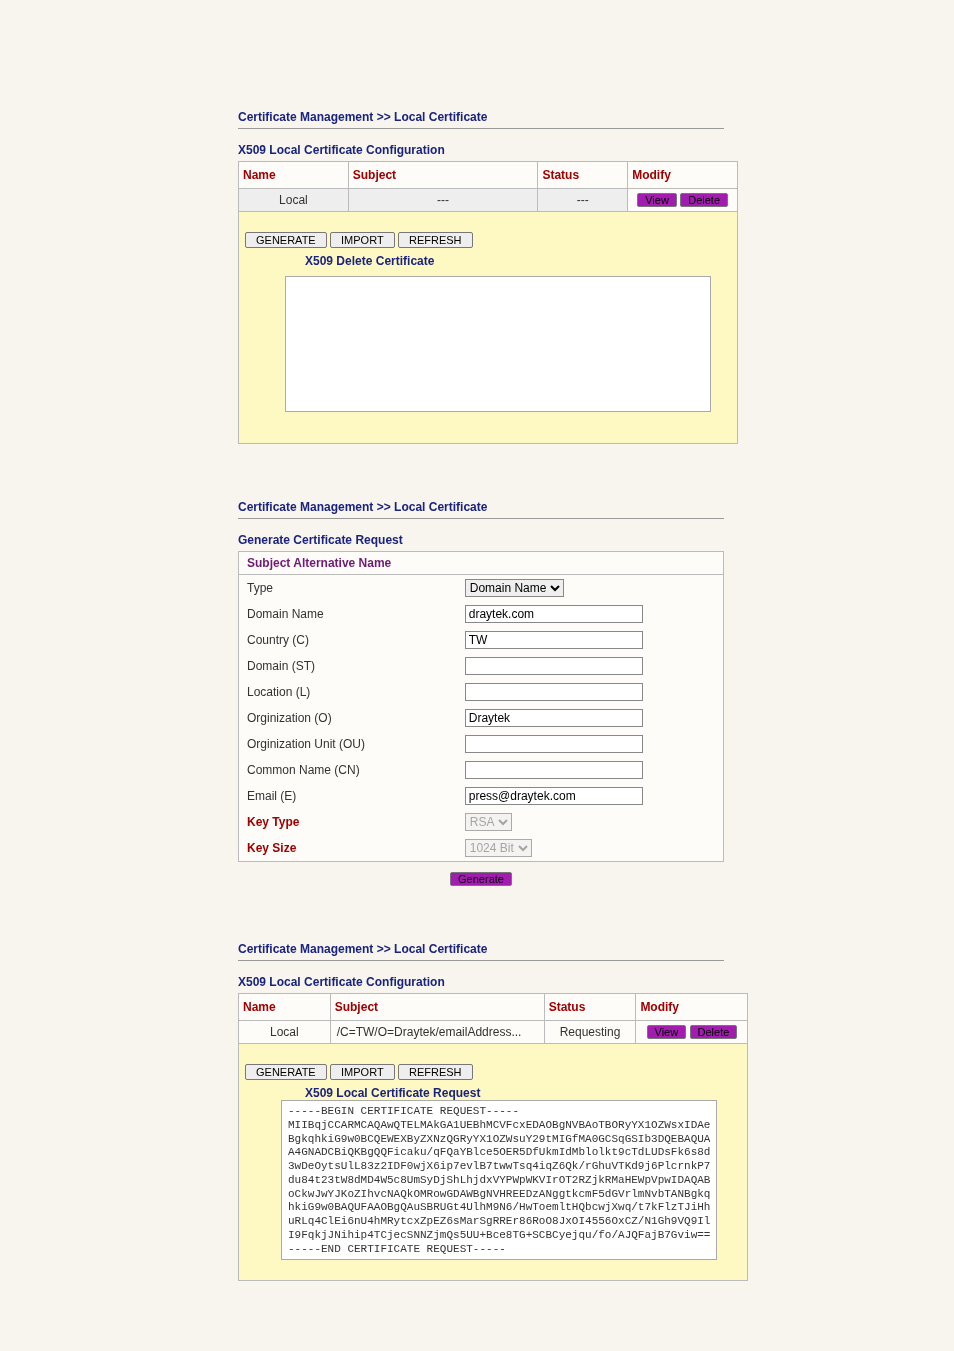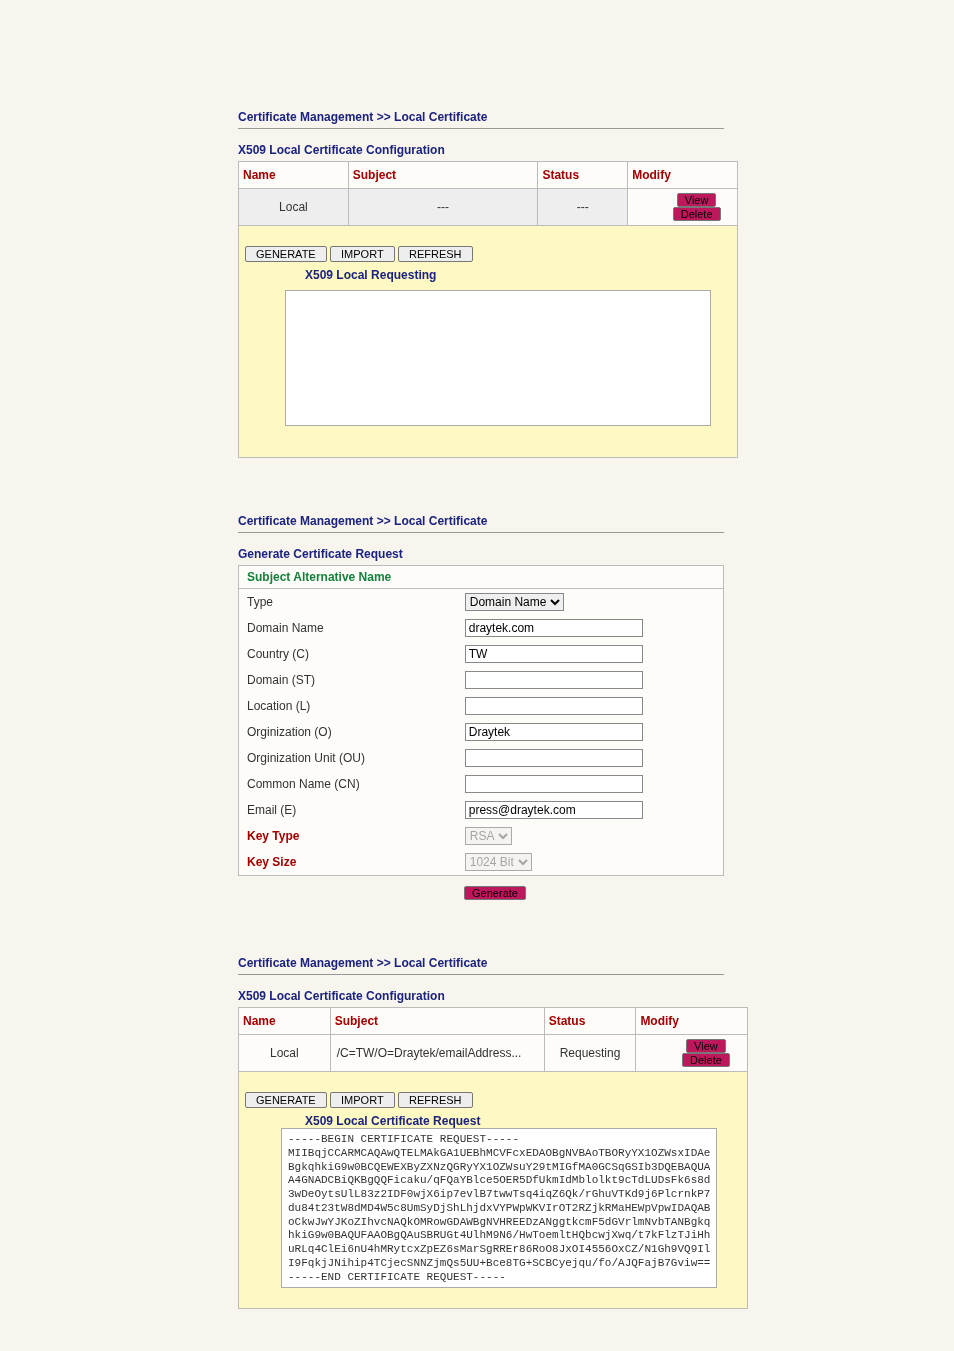--- a/index.html
+++ b/index.html
@@ -9,28 +9,28 @@
   hr.sep{border:none;border-top:1px solid #999;margin:2px 0 14px 0;}
   .section-title{color:#1a237e;font-weight:bold;font-size:12px;margin:0 0 4px 0;}
   table.outer{width:486px;border-collapse:collapse;border:1px solid #bbb;}
   table.outer th{background:#fdfcf9;color:#a00000;font-weight:bold;font-size:12px;
                   border:1px solid #bbb;padding:6px 4px;text-align:left;}
   table.outer td{border:1px solid #bbb;padding:4px 6px;background:#eee;font-size:12px;text-align:center;}
   table.outer td.left{text-align:left;}
   table.outer td.btns{background:#fef9c3;text-align:left;padding:20px 6px;}
   table.outer td.light{background:#fdfcf9;}
   .btn{font-family:Arial;font-size:11px;padding:1px 10px;border:1px solid #777;background:#eee;border-radius:2px;}
-  .btn-sm{font-family:Arial;font-size:11px;padding:0 7px;border:1px solid #777;background:#be185d;border-radius:2px;margin-left:28px;}
+  .btn-sm{font-family:Arial;font-size:11px;padding:0 7px;border:1px solid #777;background:#a21caf;border-radius:2px;}
   .textareaWrap{padding:8px 20px 8px 40px;}
   textarea{width:420px;height:130px;font-family:monospace;font-size:11px;resize:none;
            border:1px solid #aaa;background:#fff;}
   .form-table{width:486px;border-collapse:collapse;border:1px solid #bbb;background:#fdfcf9;}
   .form-table td{padding:4px 8px;font-size:12px;}
   .form-table td.label{width:45%;}
-  .form-table .hdr td{color:#15803d;font-weight:bold;border-bottom:1px solid #bbb;}
+  .form-table .hdr td{color:#701a75;font-weight:bold;border-bottom:1px solid #bbb;}
   .form-table .hdr-noborder td{color:#a00000;font-weight:bold;}
   input[type=text]{font-size:12px;border:1px solid #888;padding:1px 3px;width:170px;}
   select{font-size:12px;border:1px solid #888;}
   .gen-wrap{text-align:center;margin-top:10px;}
   .spacer{height:56px;}
   .mono{font-family:"Courier New",monospace;font-size:11px;line-height:1.25;
         white-space:pre;overflow:hidden;}
   .req-box{border:1px solid #aaa;background:#fff;padding:4px 6px;height:150px;
            overflow-y:scroll;margin:0 24px 0 36px;}
 </style>
@@ -58,21 +58,21 @@
       <td class="light">
         <button class="btn-sm">View</button>
         <button class="btn-sm">Delete</button>
       </td>
     </tr>
     <tr>
           <td colspan="4" class="btns">
       <button class="btn">GENERATE</button>
       <button class="btn">IMPORT</button>
       <button class="btn">REFRESH</button>
-      <div style="margin:6px 0 0 60px;" class="section-title">X509 Local Requesting</div>
+      <div style="margin:6px 0 0 60px;" class="section-title">X509 Delete Certificate</div>
       <div class="textareaWrap">
         <textarea readonly="" style=""></textarea>
       </div>
     </td>
         </tr>
   </tbody>
     </table>
 
   <div class="spacer"></div>
 

